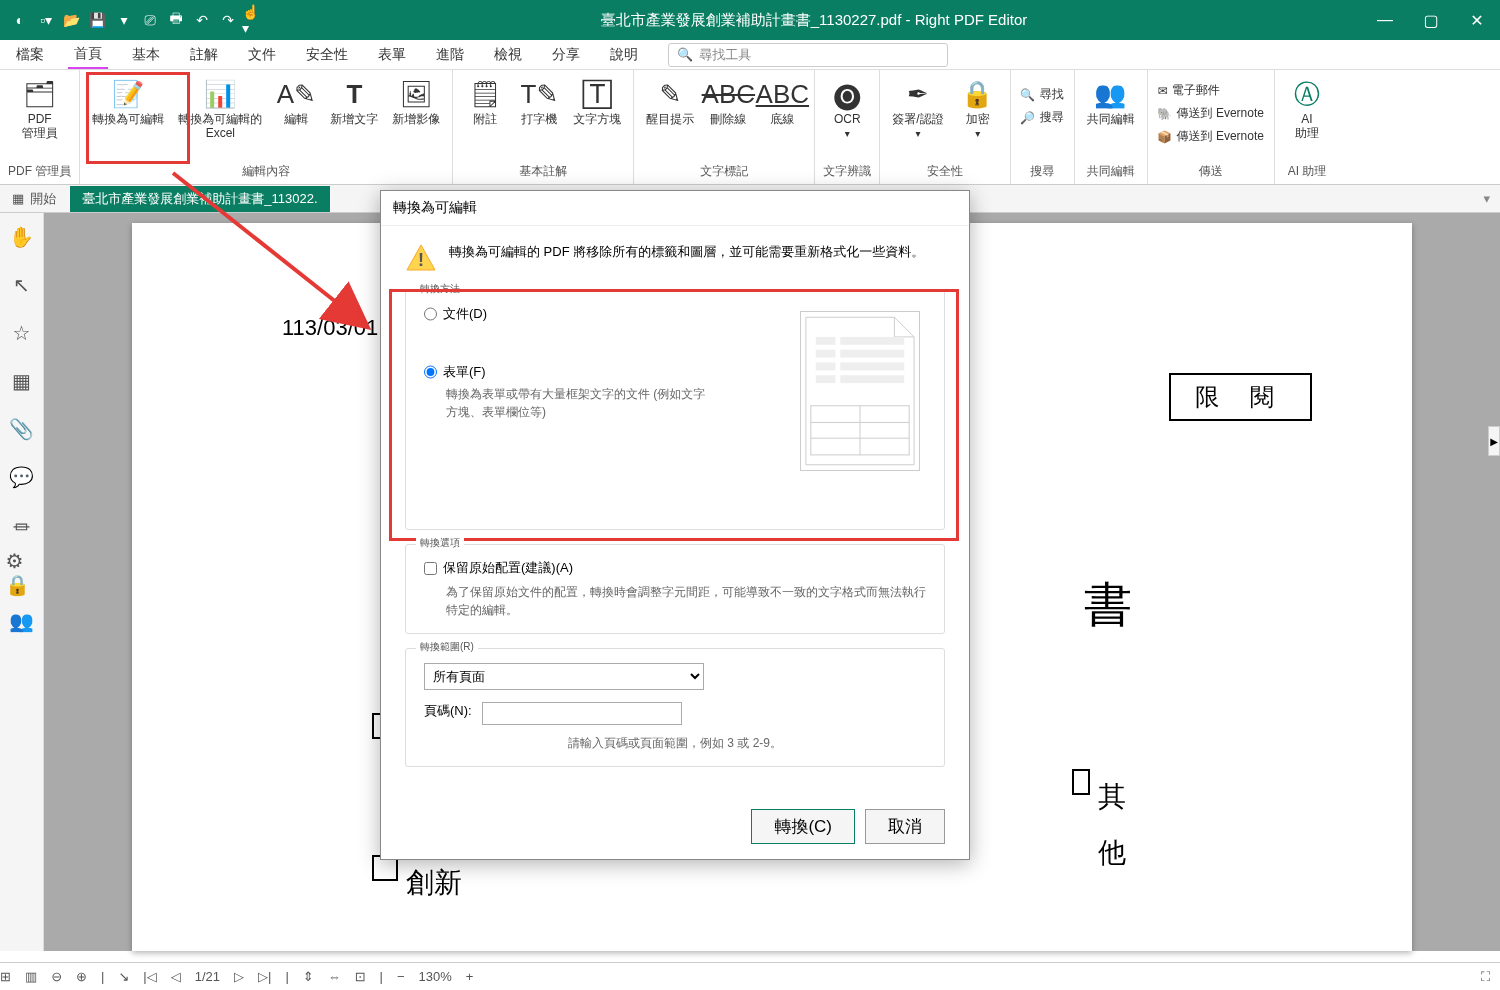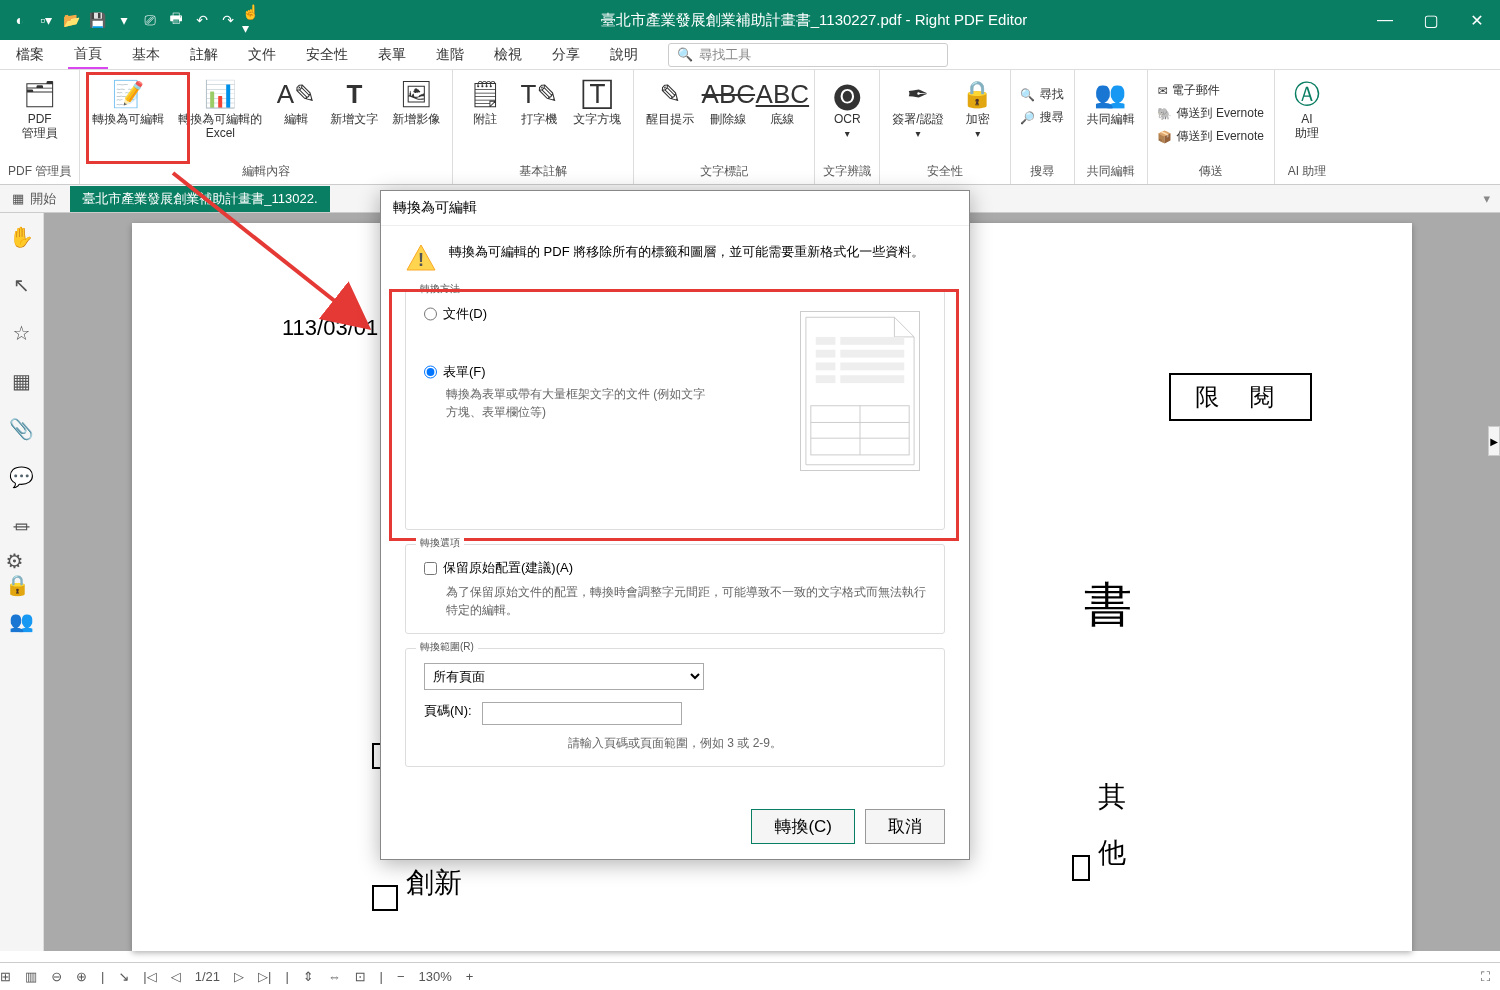--- a/index.html
+++ b/index.html
@@ -28,21 +28,21 @@
 .tab-doc{background:#0a7e63;color:#fff;padding:4px 12px;margin-left:2px}
 .content{position:relative;height:738px;display:flex}
 .left-tools{width:44px;background:#f5f5f5;border-right:1px solid #ddd;display:flex;flex-direction:column;align-items:center;padding-top:8px;gap:16px}
 .left-tool{width:32px;height:32px;display:flex;align-items:center;justify-content:center;font-size:20px;color:#555}
 .doc-area{flex:1;background:#aaa;display:flex;justify-content:center;padding-top:10px;position:relative}
 .page{width:1280px;background:#fff;box-shadow:0 2px 6px rgba(0,0,0,0.3);padding:80px;font-family:"DFKai-SB","KaiTi",serif;position:relative}
 .page-version{position:absolute;top:90px;left:150px;font-size:22px}
 .page-box{position:absolute;top:150px;right:100px;border:2px solid #000;padding:6px 24px;font-size:24px;letter-spacing:12px}
 .page-title-right{position:absolute;top:350px;right:280px;font-size:48px}
 .page-checks{position:absolute;top:490px;left:240px;font-size:28px;line-height:2}
-.check-item{display:flex;align-items:flex-end;gap:8px}
+.check-item{display:flex;align-items:flex-start;gap:8px}
 .ck-box{width:26px;height:26px;border:2px solid #000;display:inline-block}
 .dialog{position:absolute;top:190px;left:380px;width:590px;height:670px;background:#fff;border:1px solid #888;box-shadow:0 4px 20px rgba(0,0,0,0.3);z-index:100;font-size:13px}
 .dialog-title{padding:8px 12px;background:#fff;font-size:14px;border-bottom:1px solid #eee}
 .dialog-body{padding:16px 24px}
 .warning{display:flex;gap:12px;margin-bottom:16px}
 .warning-icon{flex-shrink:0}
 .fieldset{border:1px solid #ddd;border-radius:3px;padding:14px 18px;margin-bottom:14px;position:relative}
 .fieldset-legend{position:absolute;top:-9px;left:10px;background:#fff;padding:0 4px;font-size:10px;color:#555}
 .radio-opt{margin-bottom:18px}
 .radio-opt label{display:flex;gap:6px;font-size:13px}

